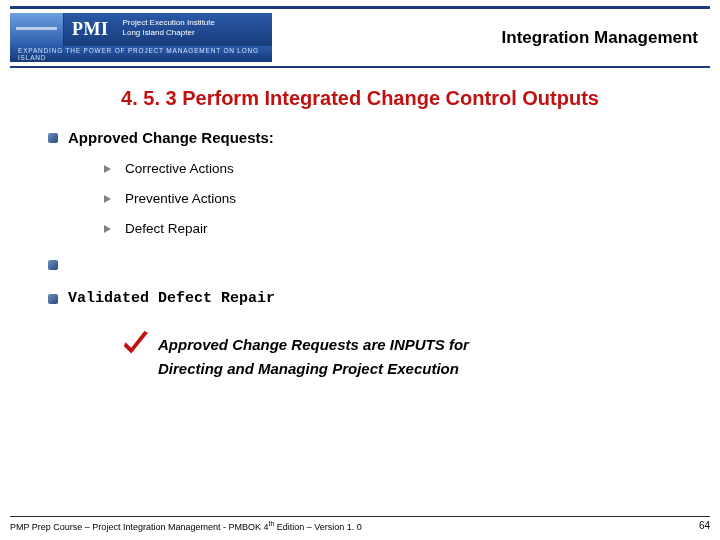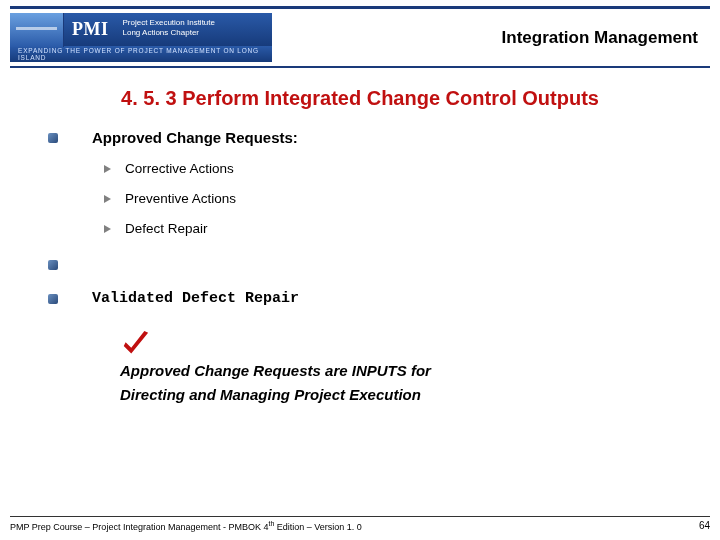--- a/index.html
+++ b/index.html
@@ -93,21 +93,20 @@
   .cube-bullet::before {
     content:"";
     position:absolute; inset:0;
     background: linear-gradient(135deg,#6a90c0,#2a4a7a);
     border-radius: 2px;
   }
   .main-text {
     font-size: 15px;
     font-weight: bold;
     color: #000;
-    margin-left: 24px;
   }
   .sublist {
     margin: 10px 0 16px 56px;
   }
   .sub-row {
     display: flex;
     align-items: flex-start;
     margin-bottom: 14px;
     margin-top: 15px;
   }
@@ -120,21 +119,20 @@
     flex-shrink: 0;
   }
   .sub-text {
     font-size: 13.5px;
     color: #000;
   }
   .note-block {
     display: flex;
     align-items: flex-start;
     margin: 26px 0 0 72px;
-    flex-direction: column;
   }
   .check-icon {
     width: 30px; height: 30px;
     flex-shrink:0;
     margin-right: 8px;
     margin-top: -4px;
   }
   .note-text {
     font-size: 15px;
     font-weight: bold;
@@ -163,21 +161,21 @@
 <body>
 
 <div class="header-wrap">
   <div class="topbar">
     <div>
       <div class="logo-block">
         <div class="logo-pic"></div>
         <div class="logo-pmi">PMI</div>
         <div class="logo-text">
           <div>Project Execution Institute</div>
-          <div>Long Actions Chapter</div>
+          <div>Long Island Chapter</div>
         </div>
       </div>
       <div class="tagline-band">EXPANDING THE POWER OF PROJECT MANAGEMENT ON LONG ISLAND</div>
     </div>
     <div class="header-title">Integration Management</div>
   </div>
 </div>
 
 <div class="section-title">4. 5. 3 Perform Integrated Change Control Outputs</div>
 

